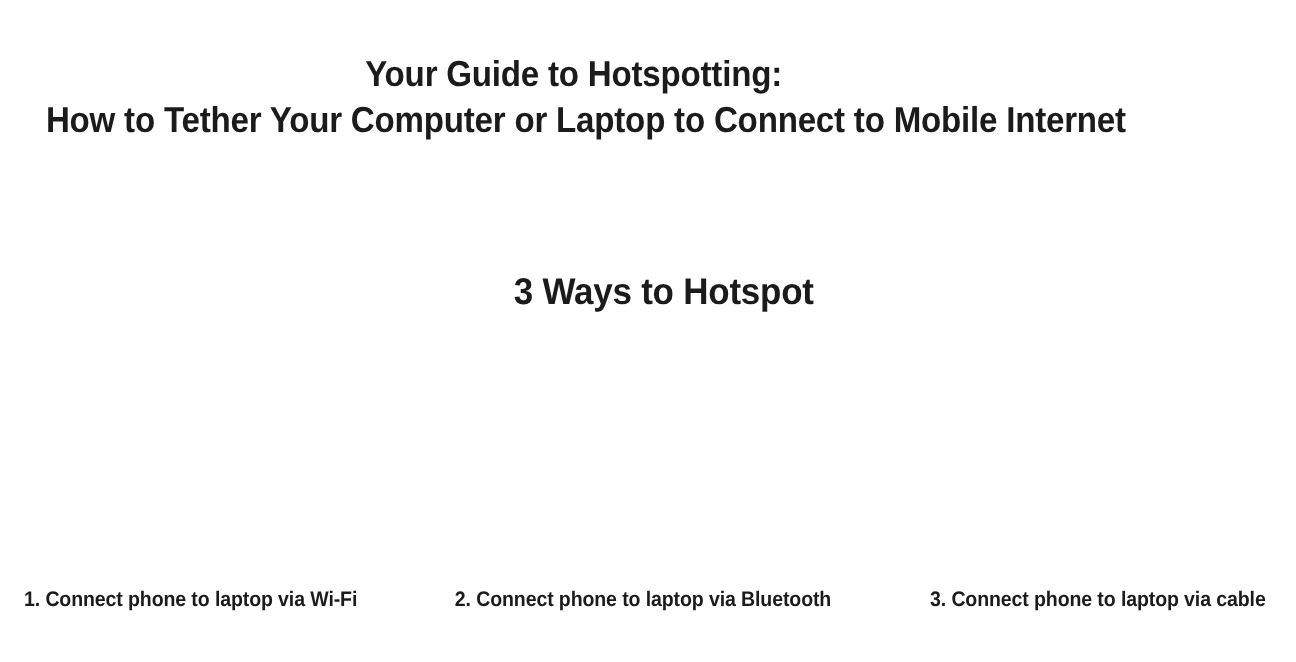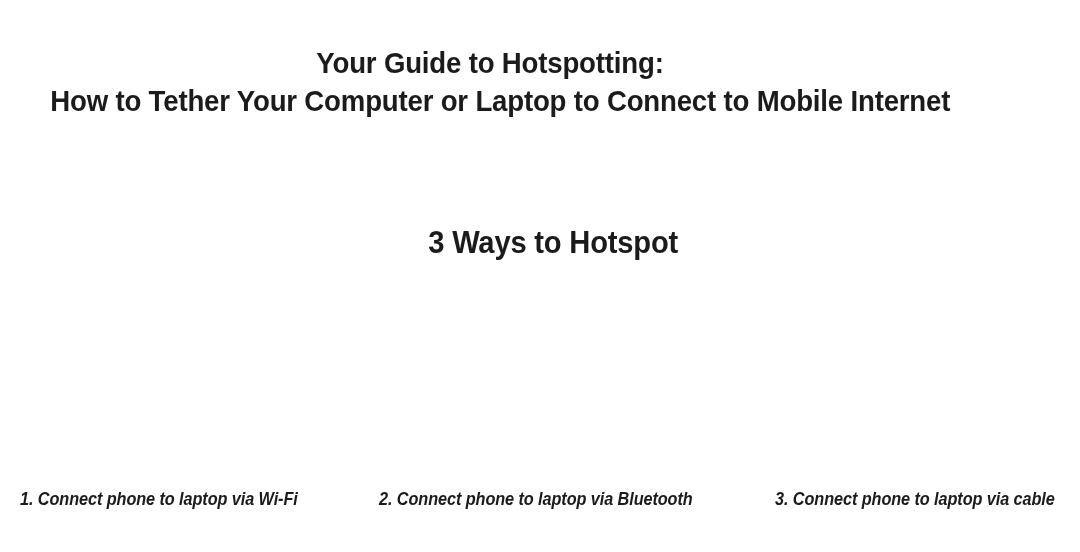--- a/index.html
+++ b/index.html
@@ -22,21 +22,20 @@
     margin: 0 auto;
   }
 
   
   .title-block {
     position: absolute;
     top: 44px;
     left: 0;
     width: 956px;
     text-align: center;
-    padding-left: 12px;
   }
   .title-line {
     display: block;
     font-family: "Liberation Sans", "DejaVu Sans", sans-serif;
     font-weight: 700;
     font-size: 30px;
     line-height: 38px;
     letter-spacing: -0.2px;
     color: #1b1b1b;
     transform: scaleX(0.92);
@@ -79,21 +78,20 @@
     position: relative;
   }
 
   
   .captions-row {
     position: absolute;
     top: 488px;
     left: 0;
     width: 1080px;
     height: 24px;
-    font-style: italic;
   }
   .caption {
     position: absolute;
     top: 0;
     font-family: "Liberation Sans", "DejaVu Sans", sans-serif;
     font-weight: 700;
     font-size: 17.5px;
     line-height: 22px;
     letter-spacing: -0.1px;
     color: #1b1b1b;

